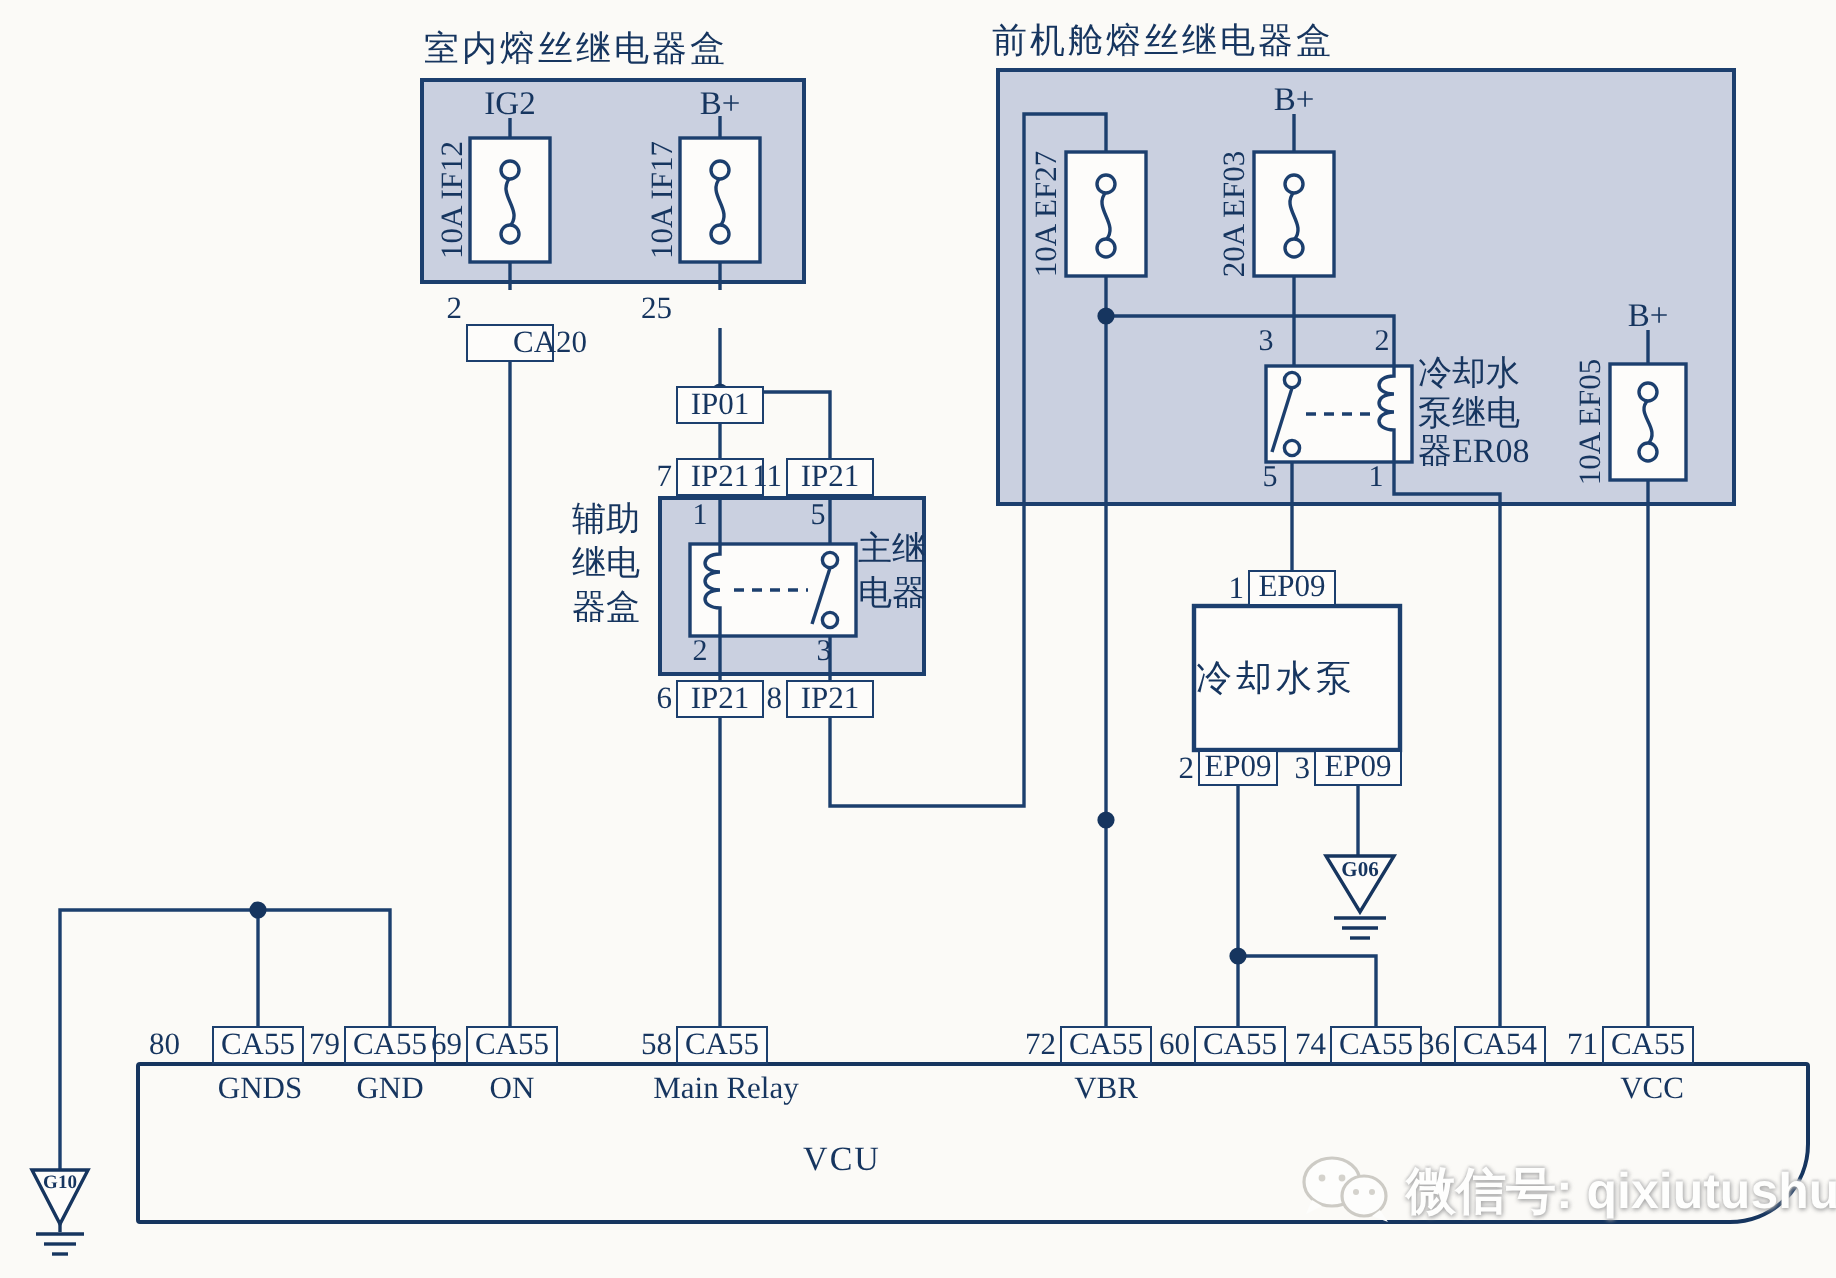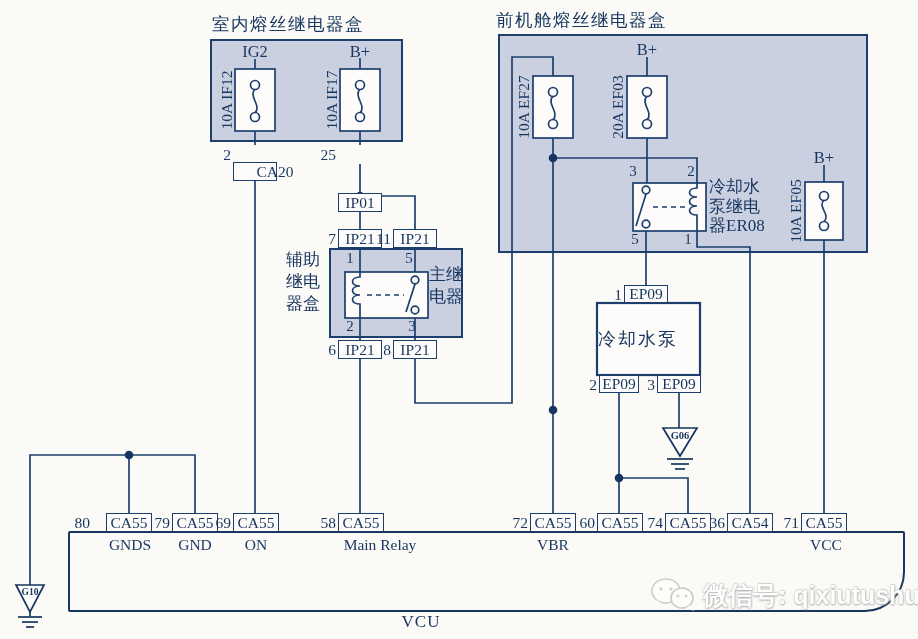--- a/index.html
+++ b/index.html
@@ -18,21 +18,21 @@
           font-size:15.5px; }
   .num  { position:absolute; z-index:3; width:30px; text-align:right; font-size:15.5px;
           line-height:19px; }
   .sig  { position:absolute; z-index:3; transform:translateX(-50%); font-size:15.5px;
           white-space:nowrap; }
   .pinlbl { position:absolute; z-index:3; transform:translateX(-50%); font-size:15px; }
   .blk  { position:absolute; z-index:3; font-size:17px; line-height:22px; }
   .glbl { position:absolute; z-index:3; transform:translateX(-50%); font-size:9.5px; font-weight:bold; }
   .pump-lbl { position:absolute; z-index:3; display:flex; align-items:center; justify-content:center;
               font-size:18px; letter-spacing:2px; }
-  .vcu-lbl { position:absolute; z-index:3; transform:translateX(-50%); font-size:17px; letter-spacing:1px;margin-top:42px; }
+  .vcu-lbl { position:absolute; z-index:3; transform:translateX(-50%); font-size:17px; letter-spacing:1px; }
   .wm { position:absolute; left:650px; top:576px; z-index:5; display:flex; align-items:center; gap:7px;
         font-family:"Liberation Sans",sans-serif; font-size:25px; font-weight:bold; color:#fefefd;
         text-shadow:0 1px 2px rgba(160,160,160,.85), 0 -1px 1px rgba(205,205,205,.7),
                     1px 0 2px rgba(185,185,185,.7); white-space:nowrap; }
 </style>
 </head>
 <body>
 
 <div class="stage">
 
@@ -207,21 +207,21 @@
   <div class="num" style="left:140px; top:513px;">79</div>
   <div class="cbox" style="left:172px; top:513px; width:46px; height:19px;">CA55</div>
   <div class="sig" style="left:195px; top:536px;">GND</div>
 
   <div class="num" style="left:201px; top:513px;text-align:right;">69</div>
   <div class="cbox" style="left:233px; top:513px; width:46px; height:19px;">CA55</div>
   <div class="sig" style="left:256px; top:536px;">ON</div>
 
   <div class="num" style="left:306px; top:513px;">58</div>
   <div class="cbox" style="left:338px; top:513px; width:46px; height:19px;">CA55</div>
-  <div class="sig" style="left:380px; top:536px;text-align:right;">Main Relay</div>
+  <div class="sig" style="left:363px; top:536px;text-align:right;">Main Relay</div>
 
   <div class="num" style="left:498px; top:513px;">72</div>
   <div class="cbox" style="left:530px; top:513px; width:46px; height:19px;">CA55</div>
   <div class="sig" style="left:553px; top:536px;">VBR</div>
 
   <div class="num" style="left:565px; top:513px;">60</div>
   <div class="cbox" style="left:597px; top:513px; width:46px; height:19px;">CA55</div>
 
   <div class="num" style="left:633px; top:513px;">74</div>
   <div class="cbox" style="left:665px; top:513px; width:46px; height:19px;">CA55</div>

